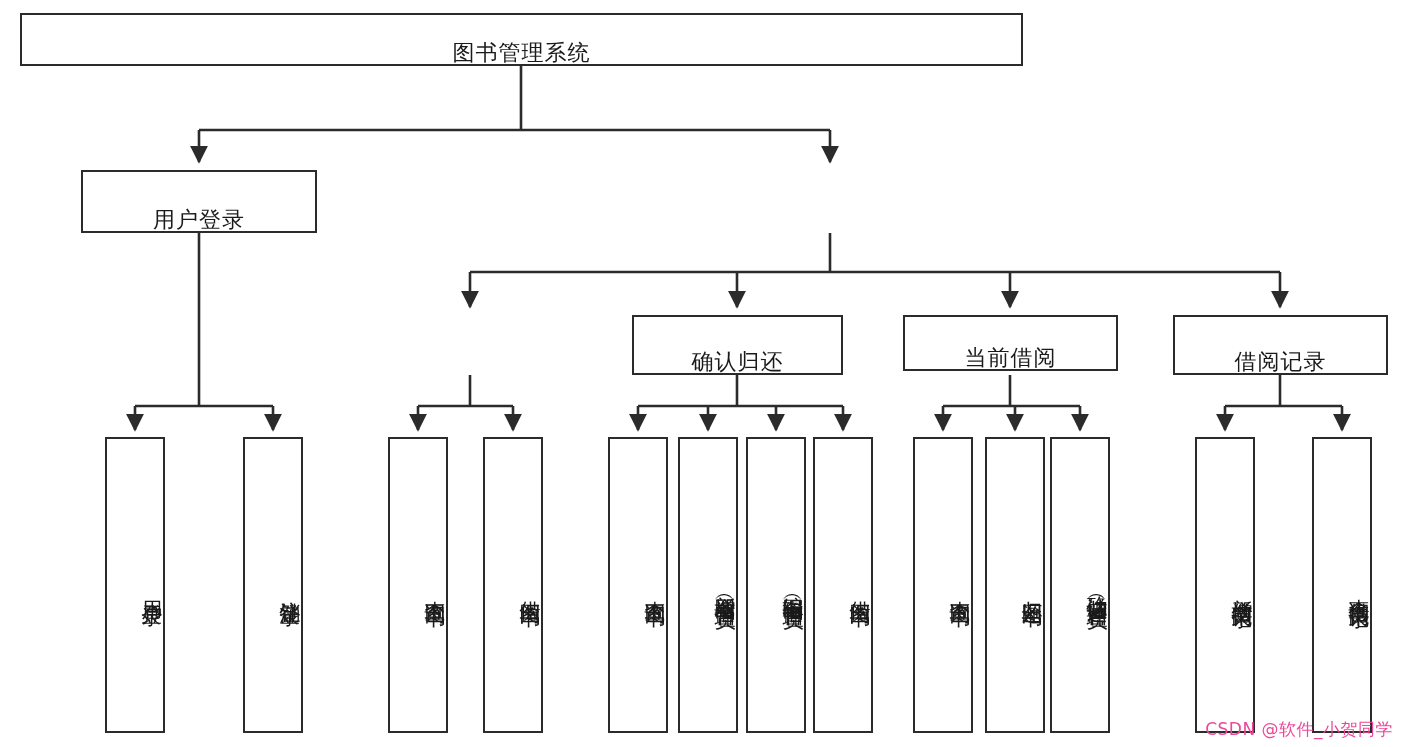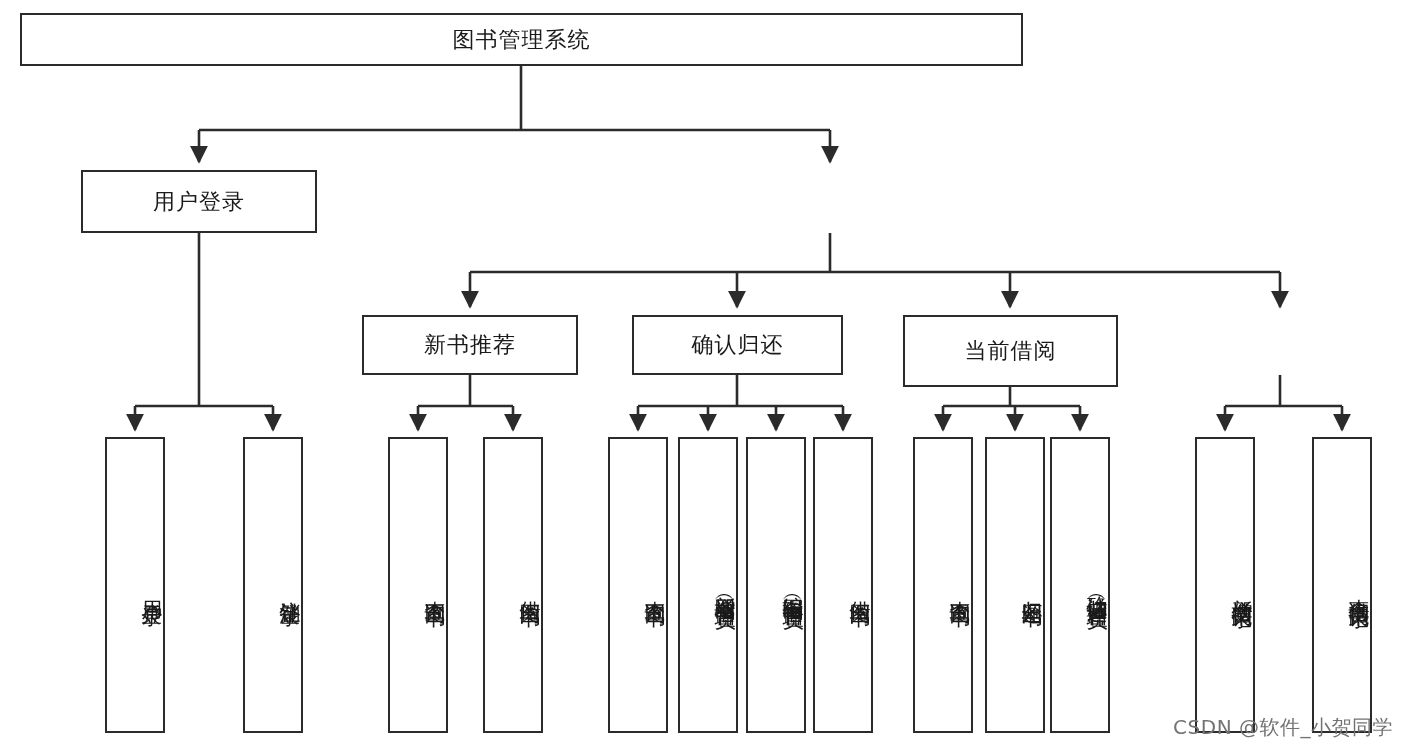--- a/index.html
+++ b/index.html
@@ -19,21 +19,21 @@
     left:0;top:0;
     width:1405px;height:747px;
     pointer-events:none;
   }
   .node{
     position:absolute;
     box-sizing:border-box;
     background:#ffffff;
     border:2px solid #2b2b2b;
     display:flex;
-    align-items:center;
+    align-items:flex-end;
     justify-content:center;
     color:#1a1a1a;
   }
   .node.horiz{
     font-size:22px;
     letter-spacing:1px;
     line-height:1;
   }
   .node.vert{
     writing-mode:vertical-rl;
@@ -50,22 +50,22 @@
     white-space:nowrap;
   }
   .node.vert .lbl{
     writing-mode:vertical-rl;
     text-orientation:upright;
   }
   #watermark{
     position:absolute;
     right:12px;
     bottom:6px;
-    font-size:20px;
-    color:#737373;
+    font-size:17px;
+    color:#ec4899;
     letter-spacing:0.5px;
     white-space:nowrap;
     user-select:none;
   }
 </style>
 </head>
 <body>
 
 <div id="canvas">
 
@@ -120,28 +120,28 @@
   </svg>
 
   <div class="node horiz" style="left:20px;top:13px;width:1003px;height:53px;">
     <span class="lbl">图书管理系统</span>
   </div>
 
   <div class="node horiz" style="left:81px;top:170px;width:236px;height:63px;">
     <span class="lbl">用户登录</span>
   </div>
 
-  <div class="node horiz" style="left:362px;top:315px;width:216px;height:60px;">
-    <span class="lbl">新书推荐</span>
-  </div>
   <div class="node horiz" style="left:632px;top:315px;width:211px;height:60px;">
     <span class="lbl">确认归还</span>
   </div>
-  <div class="node horiz" style="left:903px;top:315px;width:215px;height:72px;">
+  <div class="node horiz" style="left:903px;top:315px;width:215px;height:56px;">
     <span class="lbl">当前借阅</span>
+  </div>
+  <div class="node horiz" style="left:1173px;top:315px;width:215px;height:60px;">
+    <span class="lbl">借阅记录</span>
   </div>
 
   <div class="node vert" style="left:105px;top:437px;width:60px;height:296px;">
     <span class="lbl">用户登录</span>
   </div>
   <div class="node vert" style="left:243px;top:437px;width:60px;height:296px;">
     <span class="lbl">注销登录</span>
   </div>
   <div class="node vert" style="left:388px;top:437px;width:60px;height:296px;">
     <span class="lbl">查询图书</span>

